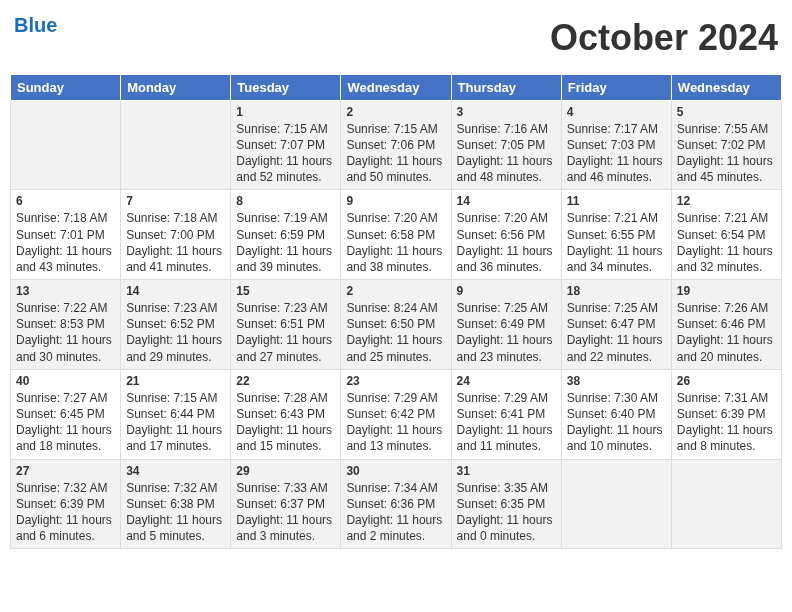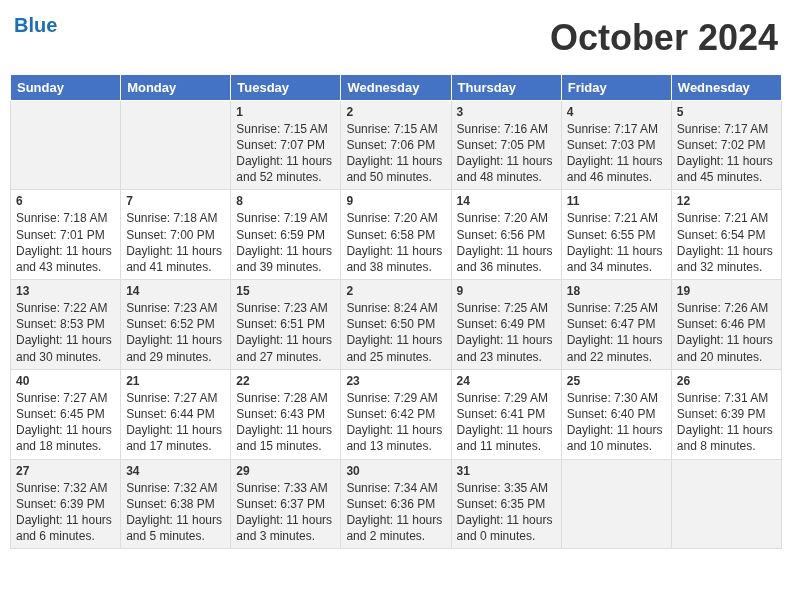--- a/index.html
+++ b/index.html
@@ -125,21 +125,21 @@
 Daylight: 11 hours and 48 minutes.</div>
         </td>
         <td>
           <span class="day-num">4</span>
           <div class="day-info">Sunrise: 7:17 AM
 Sunset: 7:03 PM
 Daylight: 11 hours and 46 minutes.</div>
         </td>
         <td>
           <span class="day-num">5</span>
-          <div class="day-info">Sunrise: 7:17 AM
+          <div class="day-info">Sunrise: 7:55 AM
 Sunset: 7:02 PM
 Daylight: 11 hours and 45 minutes.</div>
         </td>
       </tr>
       <tr>
         <td>
           <span class="day-num">6</span>
           <div class="day-info">Sunrise: 7:18 AM
 Sunset: 7:01 PM
 Daylight: 11 hours and 43 minutes.</div>
@@ -227,21 +227,21 @@
       </tr>
       <tr>
         <td>
           <span class="day-num">40</span>
           <div class="day-info">Sunrise: 7:27 AM
 Sunset: 6:45 PM
 Daylight: 11 hours and 18 minutes.</div>
         </td>
         <td>
           <span class="day-num">21</span>
-          <div class="day-info">Sunrise: 7:27 AM
+          <div class="day-info">Sunrise: 7:15 AM
 Sunset: 6:44 PM
 Daylight: 11 hours and 17 minutes.</div>
         </td>
         <td>
           <span class="day-num">22</span>
           <div class="day-info">Sunrise: 7:28 AM
 Sunset: 6:43 PM
 Daylight: 11 hours and 15 minutes.</div>
         </td>
         <td>
@@ -250,21 +250,21 @@
 Sunset: 6:42 PM
 Daylight: 11 hours and 13 minutes.</div>
         </td>
         <td>
           <span class="day-num">24</span>
           <div class="day-info">Sunrise: 7:29 AM
 Sunset: 6:41 PM
 Daylight: 11 hours and 11 minutes.</div>
         </td>
         <td>
-          <span class="day-num">25</span>
+          <span class="day-num">38</span>
           <div class="day-info">Sunrise: 7:30 AM
 Sunset: 6:40 PM
 Daylight: 11 hours and 10 minutes.</div>
         </td>
         <td>
           <span class="day-num">26</span>
           <div class="day-info">Sunrise: 7:31 AM
 Sunset: 6:39 PM
 Daylight: 11 hours and 8 minutes.</div>
         </td>

